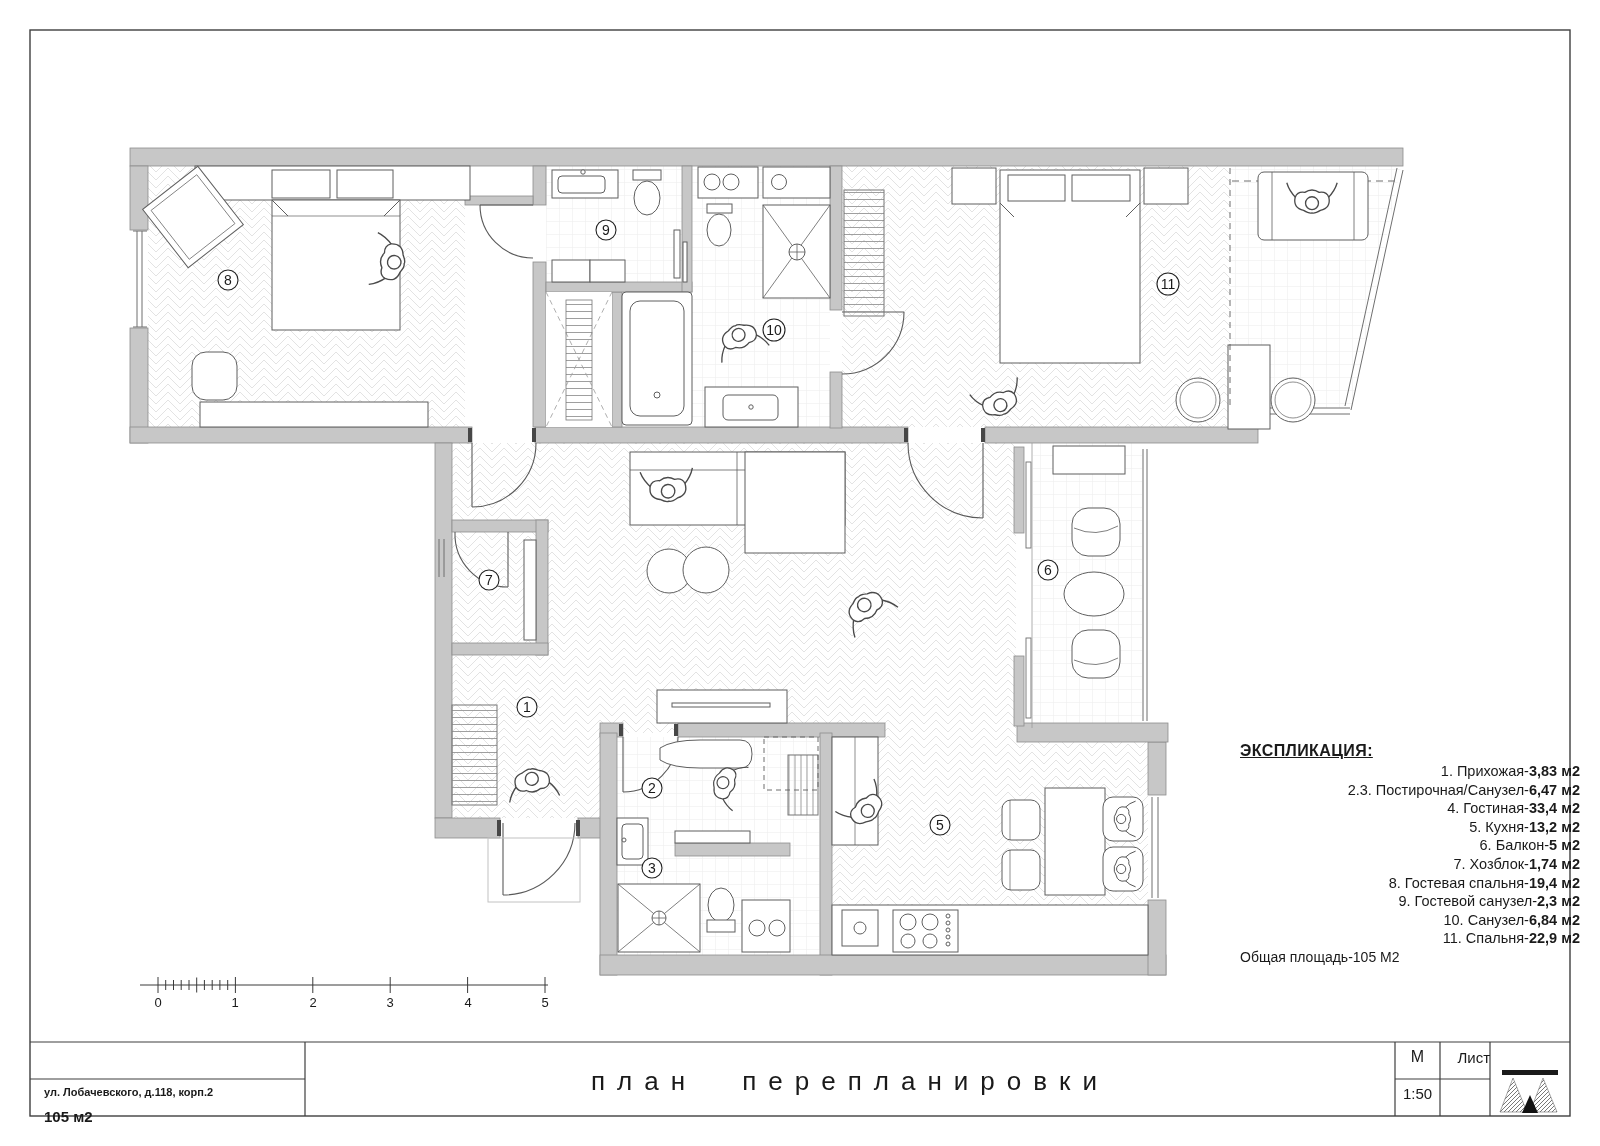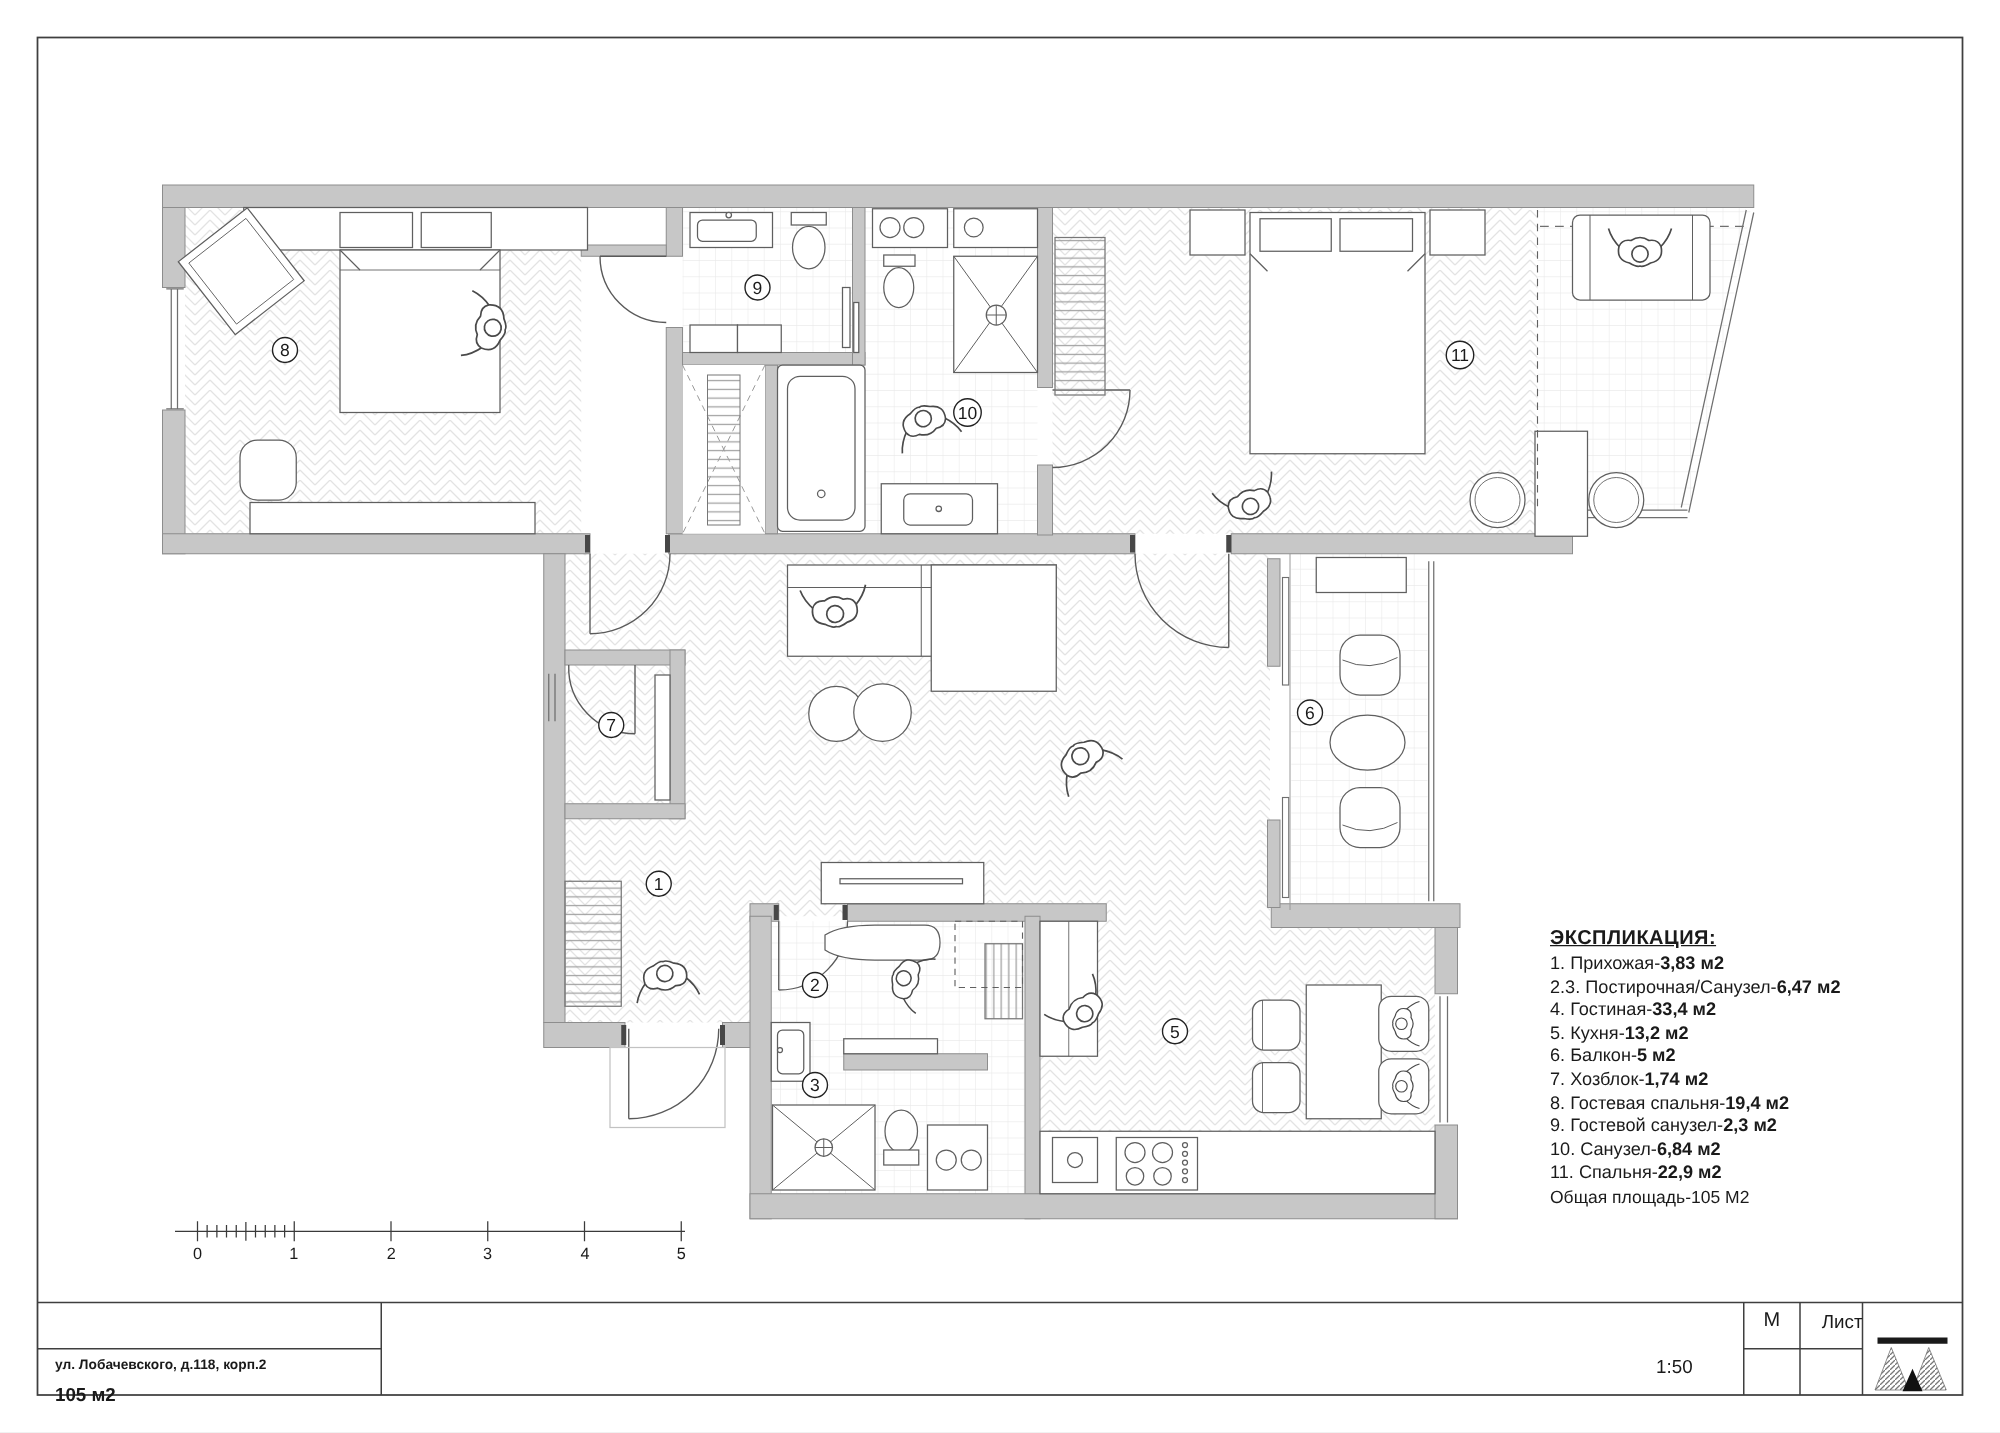--- a/index.html
+++ b/index.html
@@ -3,29 +3,29 @@
 <meta charset="utf-8">
 <style>
   html,body{margin:0;padding:0;background:#e8e8e8;}
   .sheet{position:relative;width:1600px;height:1146px;background:#ffffff;
          font-family:"Liberation Sans",sans-serif;color:#1a1a1a;overflow:hidden;margin:0 auto;}
   .sheet svg{position:absolute;left:0;top:0;}
   .overlay{position:absolute;}
   
   .legend{left:1240px;top:742px;width:340px;}
   .legend-title{font-size:16px;font-weight:bold;text-decoration:underline;letter-spacing:.4px;margin-bottom:2px;}
-  .legend .li{font-size:14.5px;line-height:18.6px;white-space:nowrap;}
+  .legend .li{font-size:14.5px;line-height:18.6px;white-space:nowrap;text-align:right;}
   .legend .li b{font-weight:bold;}
   .legend-total{font-size:14px;line-height:19px;font-weight:normal;white-space:nowrap;}
   
   .tb-area{left:44px;top:1108px;font-size:15px;font-weight:bold;}
   .tb-address{left:44px;top:1086px;font-size:11px;font-weight:bold;}
   .tb-title{left:305px;top:1066px;width:1090px;text-align:center;font-size:26px;letter-spacing:12px;word-spacing:26px;}
   .tb-m{left:1395px;top:1048px;width:45px;text-align:center;font-size:16px;}
-  .tb-scale{left:1317px;top:1085px;width:45px;text-align:center;font-size:15px;}
+  .tb-scale{left:1395px;top:1085px;width:45px;text-align:center;font-size:15px;}
   .tb-sheet{left:1440px;top:1049px;width:50px;text-align:right;font-size:15px;}
   .num{font-size:14px;}
 </style>
 </head>
 <body>
 
 <div class="sheet">
 
 <svg width="1600" height="1146" viewBox="0 0 1600 1146">
   <defs>
@@ -447,17 +447,18 @@
     <div class="li"><span>8. Гостевая спальня-</span><b>19,4 м2</b></div>
     <div class="li"><span>9. Гостевой санузел-</span><b>2,3 м2</b></div>
     <div class="li"><span>10. Санузел-</span><b>6,84 м2</b></div>
     <div class="li"><span>11. Спальня-</span><b>22,9 м2</b></div>
   </div>
   <div class="legend-total">Общая площадь-105 М2</div>
 </div>
 
 <div class="overlay tb-area">105 м2</div>
 <div class="overlay tb-address">ул. Лобачевского, д.118, корп.2</div>
+<div class="overlay tb-title">план перепланировки</div>
 <div class="overlay tb-m">М</div>
 <div class="overlay tb-scale">1:50</div>
 <div class="overlay tb-sheet">Лист</div>
 
 </div>
 
 </body></html>

